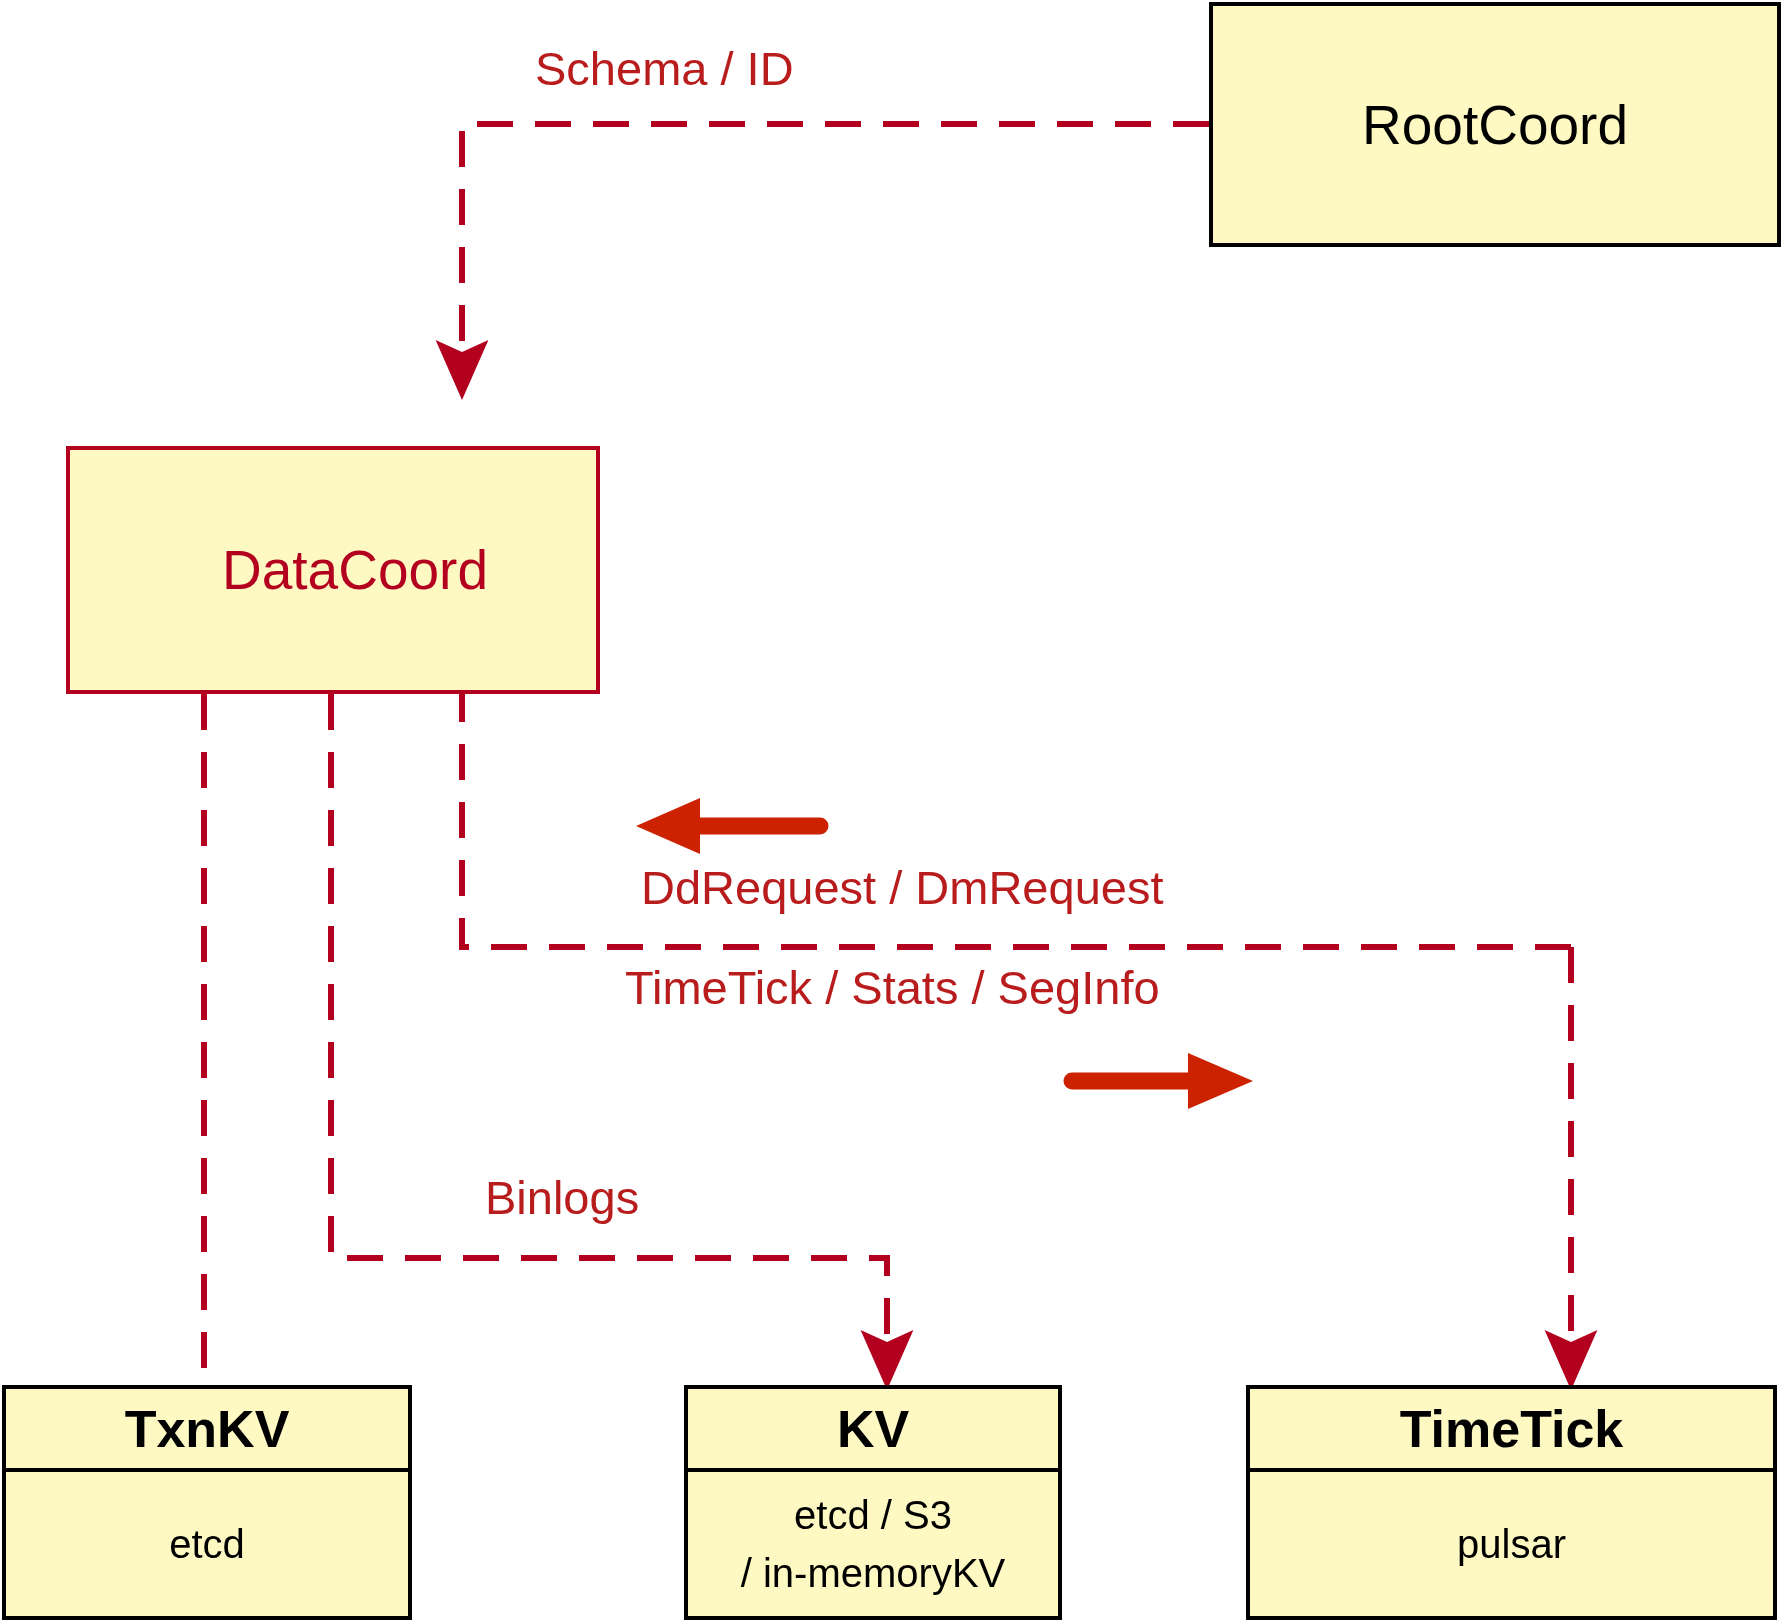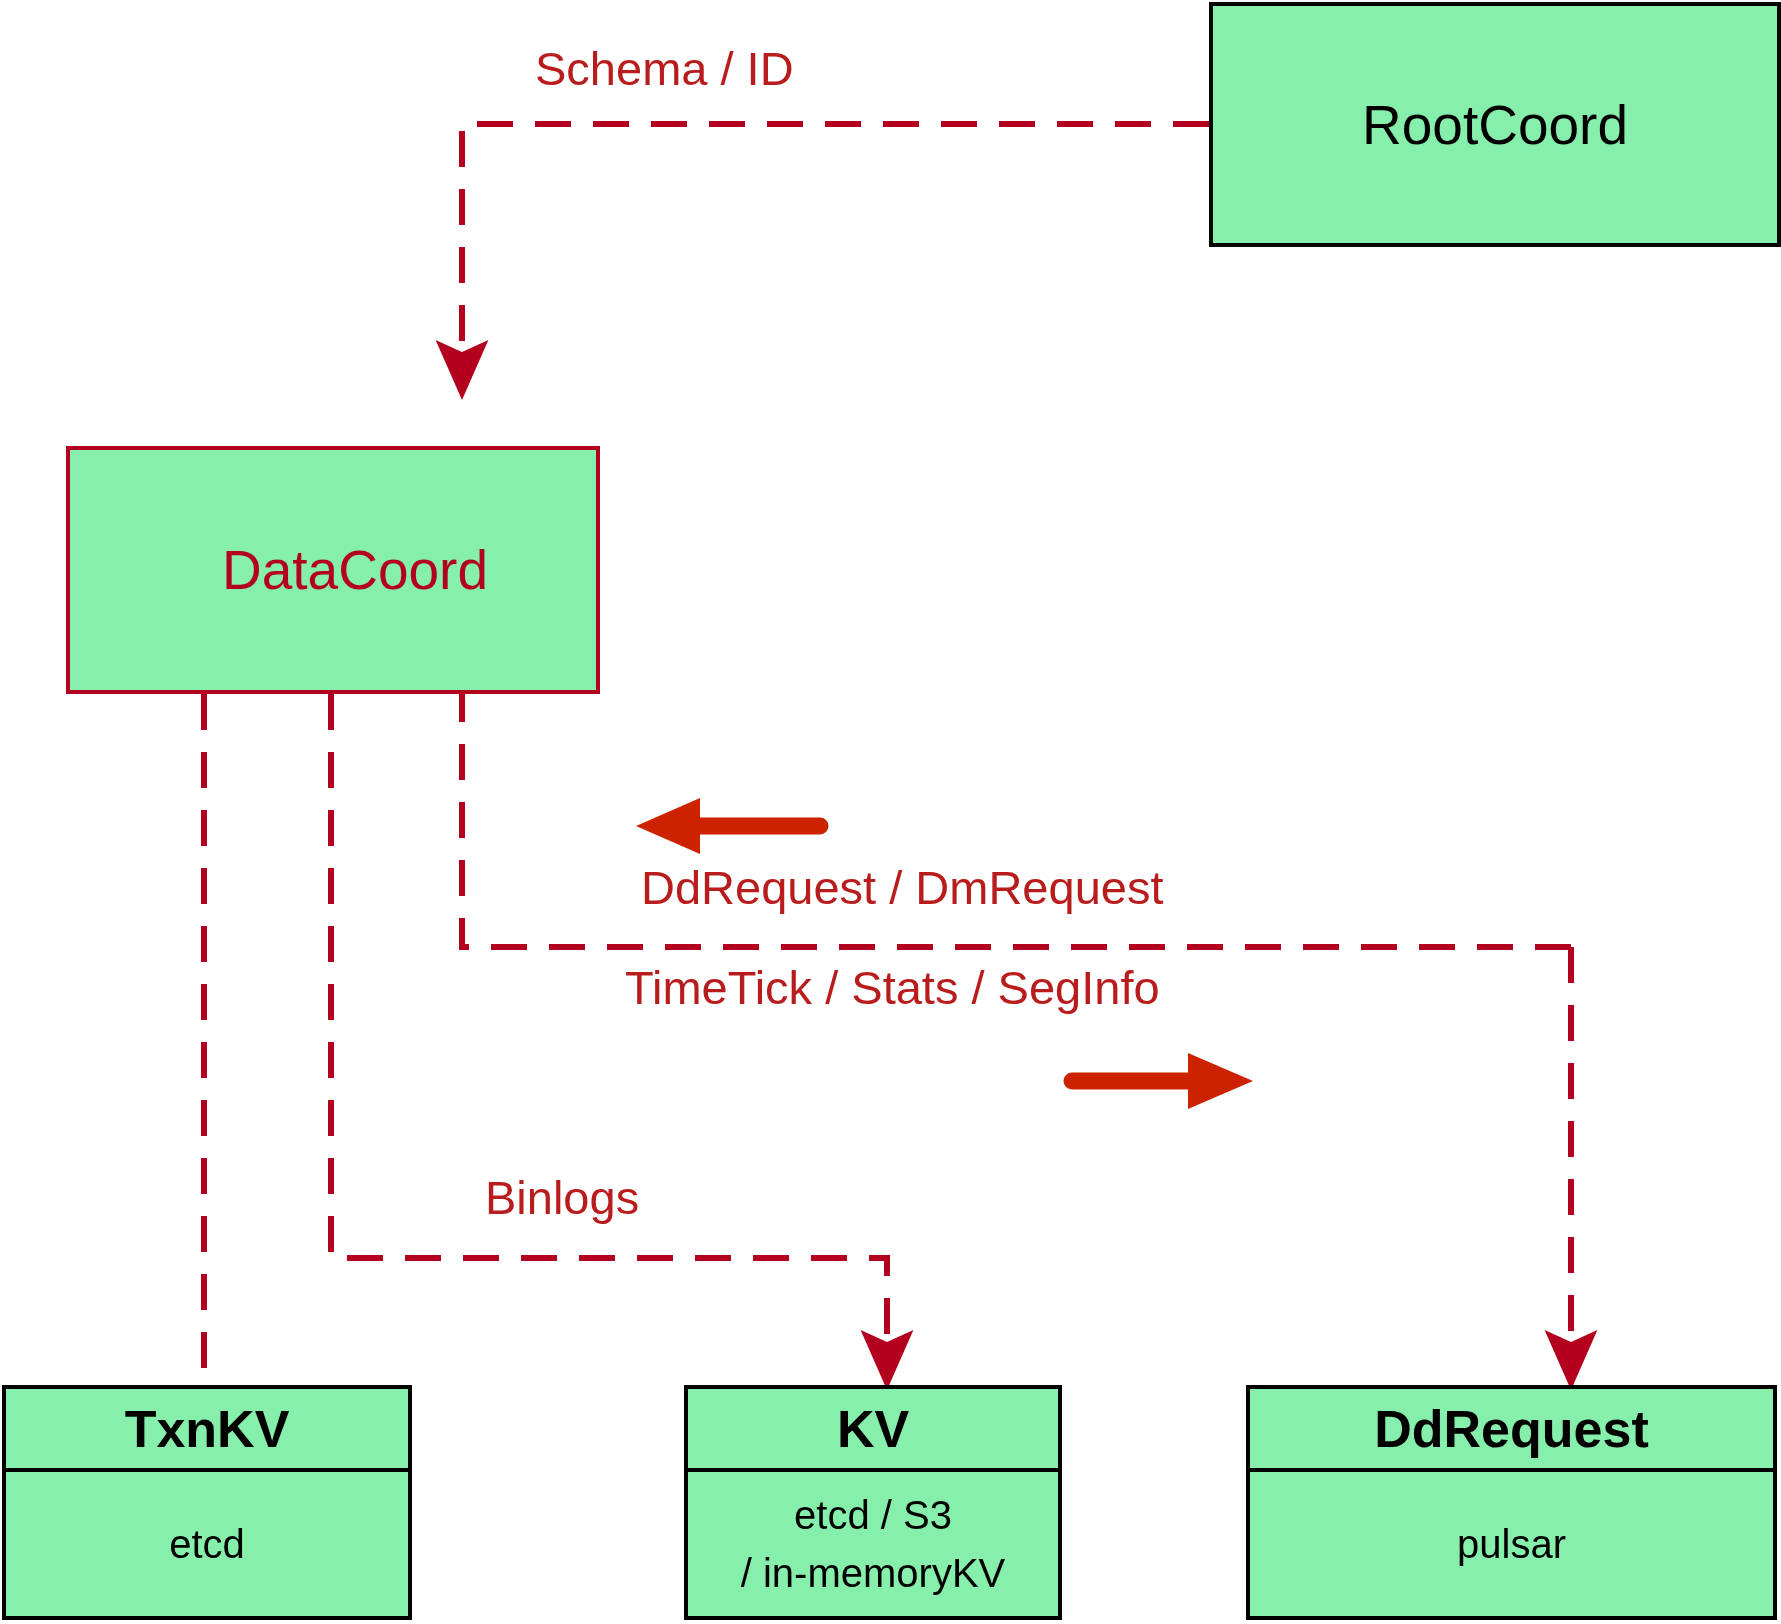--- a/index.html
+++ b/index.html
@@ -1,20 +1,20 @@
 <!DOCTYPE html>
 <html><head>
 <meta charset="utf-8">
 <style>
   html,body{margin:0;padding:0;background:#ffffff;}
   body{font-family:"Liberation Sans","DejaVu Sans",sans-serif;}
   #stage{position:relative;width:1781px;height:1624px;background:#fff;overflow:hidden;}
   #stage svg{position:absolute;left:0;top:0;width:1781px;height:1624px;}
 
-  .node{position:absolute;box-sizing:border-box;background:#86efac;}
+  .node{position:absolute;box-sizing:border-box;background:#fef9c3;}
   .node.black{border:4px solid #000;}
   .node.red{border:4px solid #b3001e;}
 
   .node-title{
     width:100%;text-align:center;
     display:flex;align-items:center;justify-content:center;
     box-sizing:border-box;
   }
   .node-body{
     width:100%;text-align:center;
@@ -107,21 +107,21 @@
   <div class="node black twopart" id="kvbox">
     <div class="node-title">KV</div>
     <div class="divider"></div>
     <div class="node-body">
       <span>etcd / S3</span>
       <span>/ in-memoryKV</span>
     </div>
   </div>
 
   <div class="node black twopart" id="msgstream">
-    <div class="node-title">DdRequest</div>
+    <div class="node-title">TimeTick</div>
     <div class="divider"></div>
     <div class="node-body">pulsar</div>
   </div>
 
   <div class="edge-label" id="lbl-schema">Schema / ID</div>
   <div class="edge-label" id="lbl-dd">DdRequest / DmRequest</div>
   <div class="edge-label" id="lbl-tt">TimeTick / Stats / SegInfo</div>
   <div class="edge-label" id="lbl-binlogs">Binlogs</div>
 
 </div>

